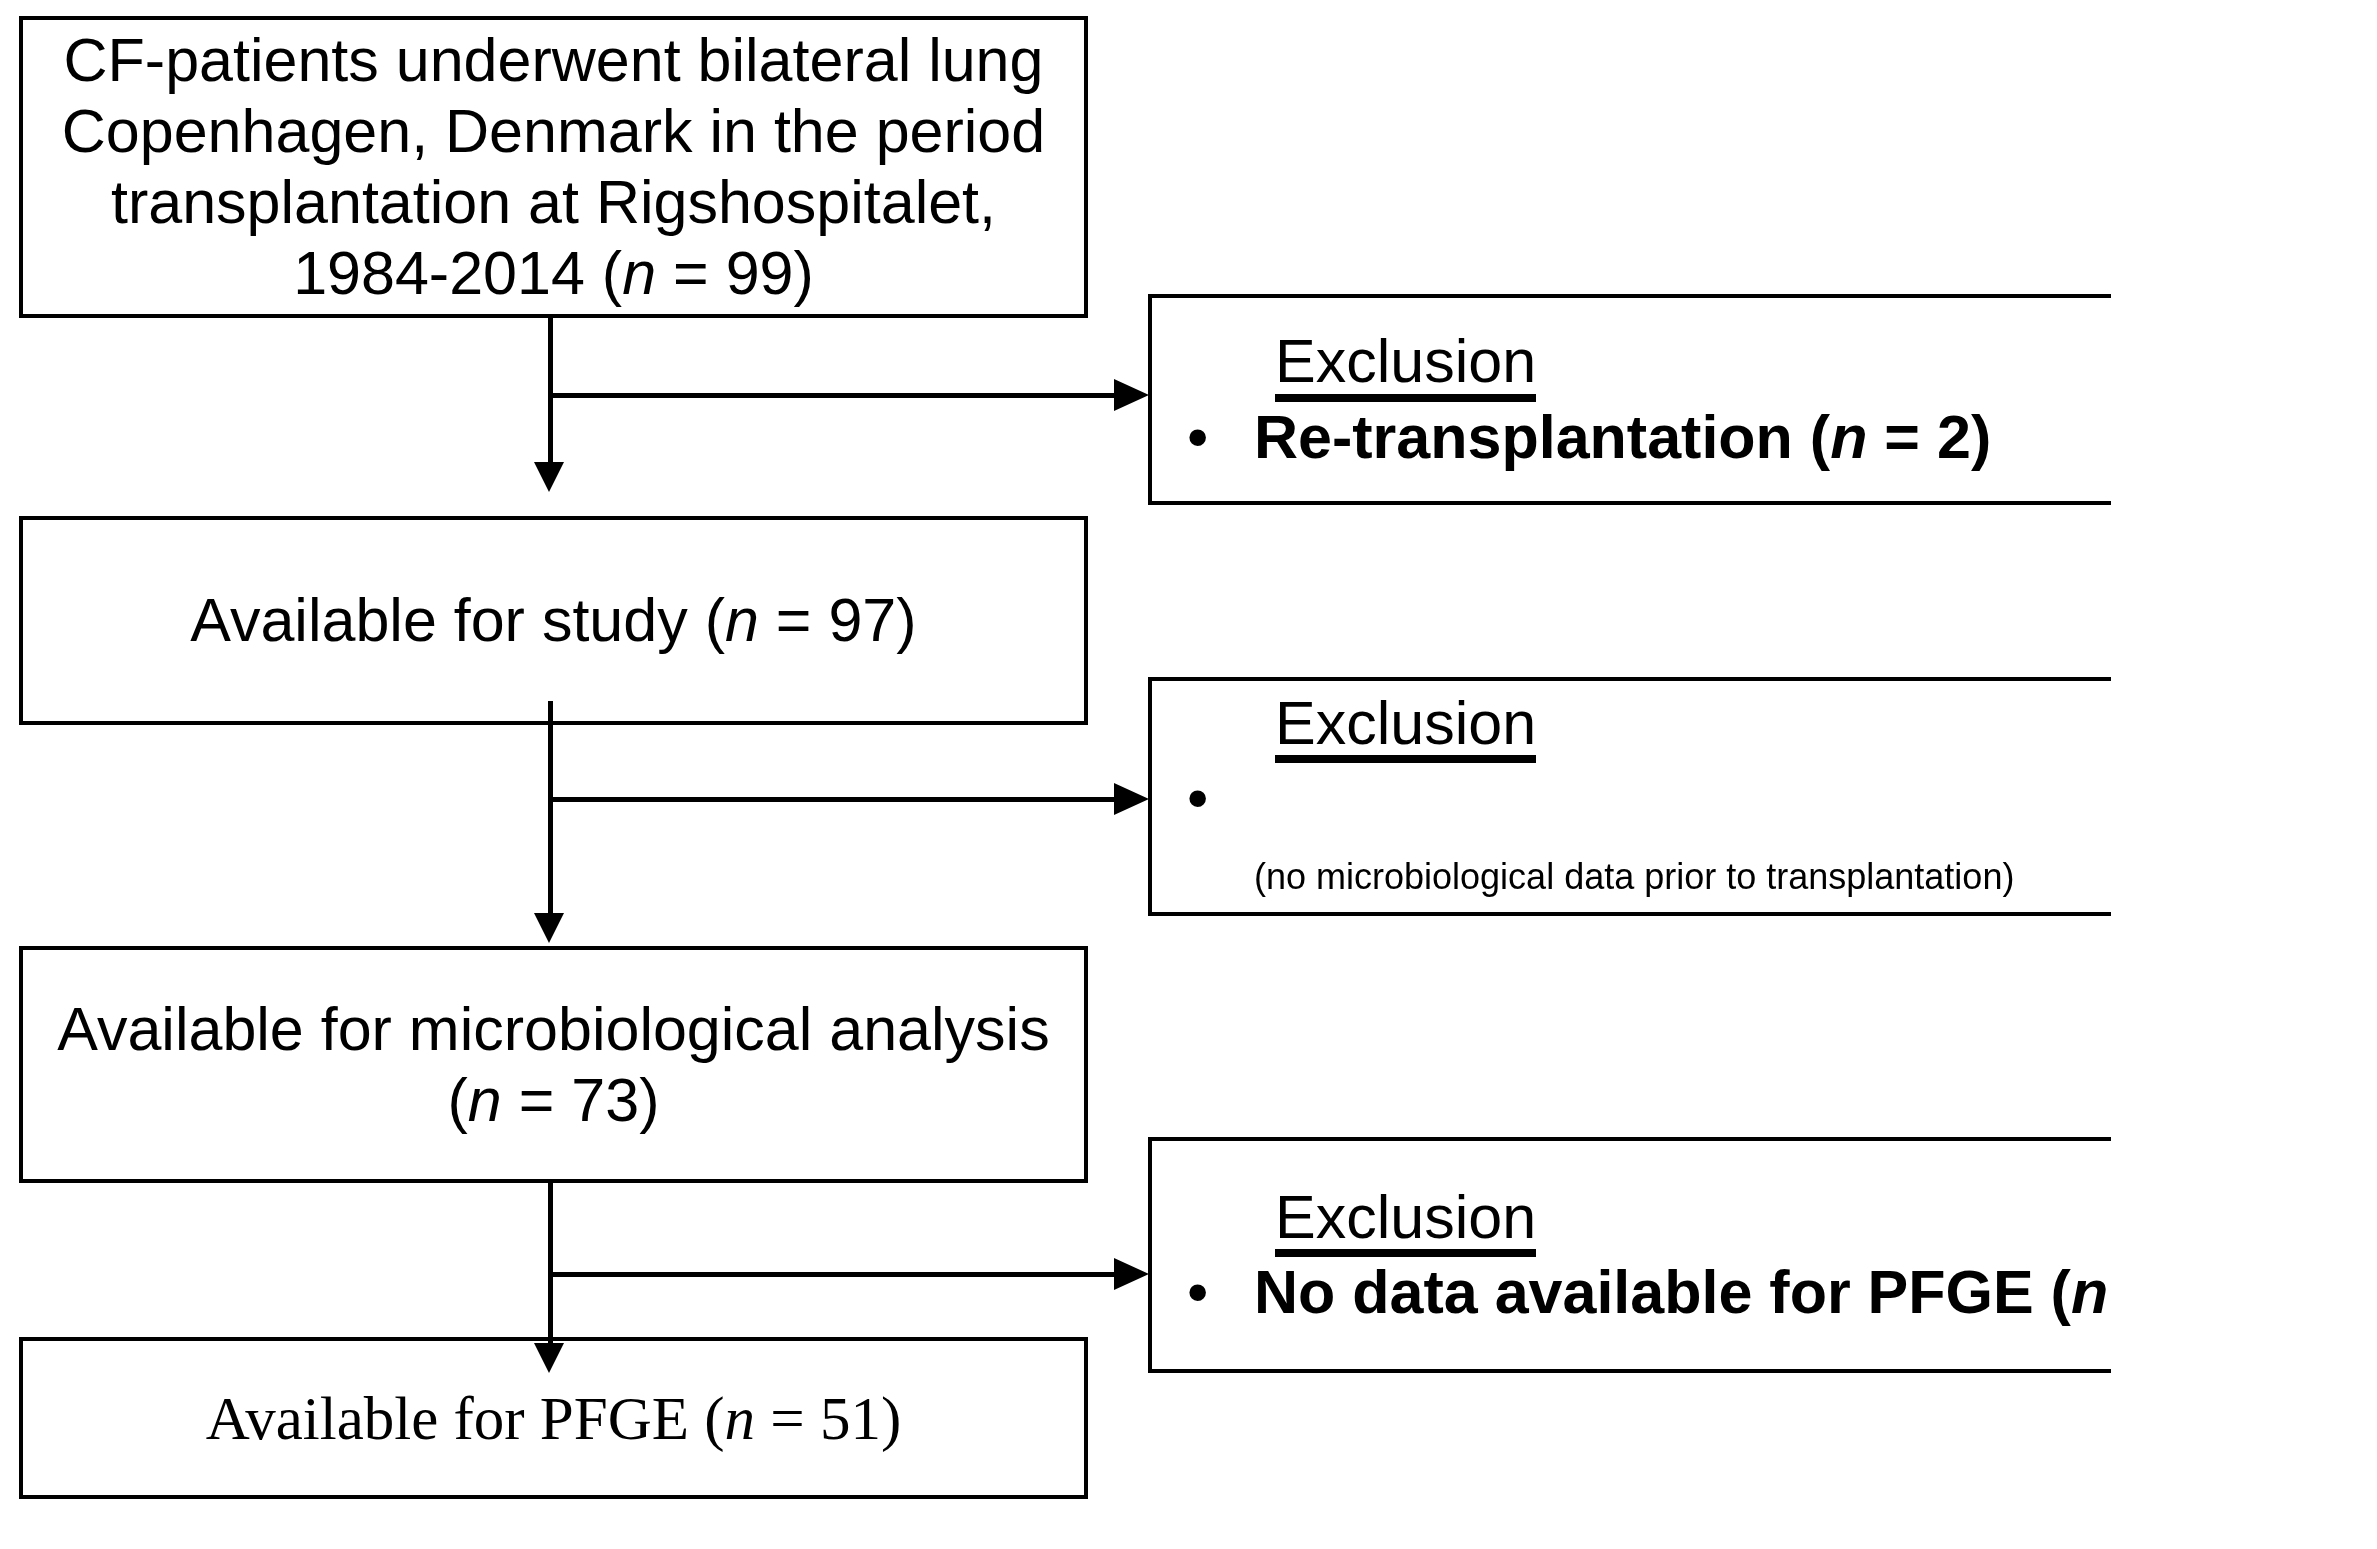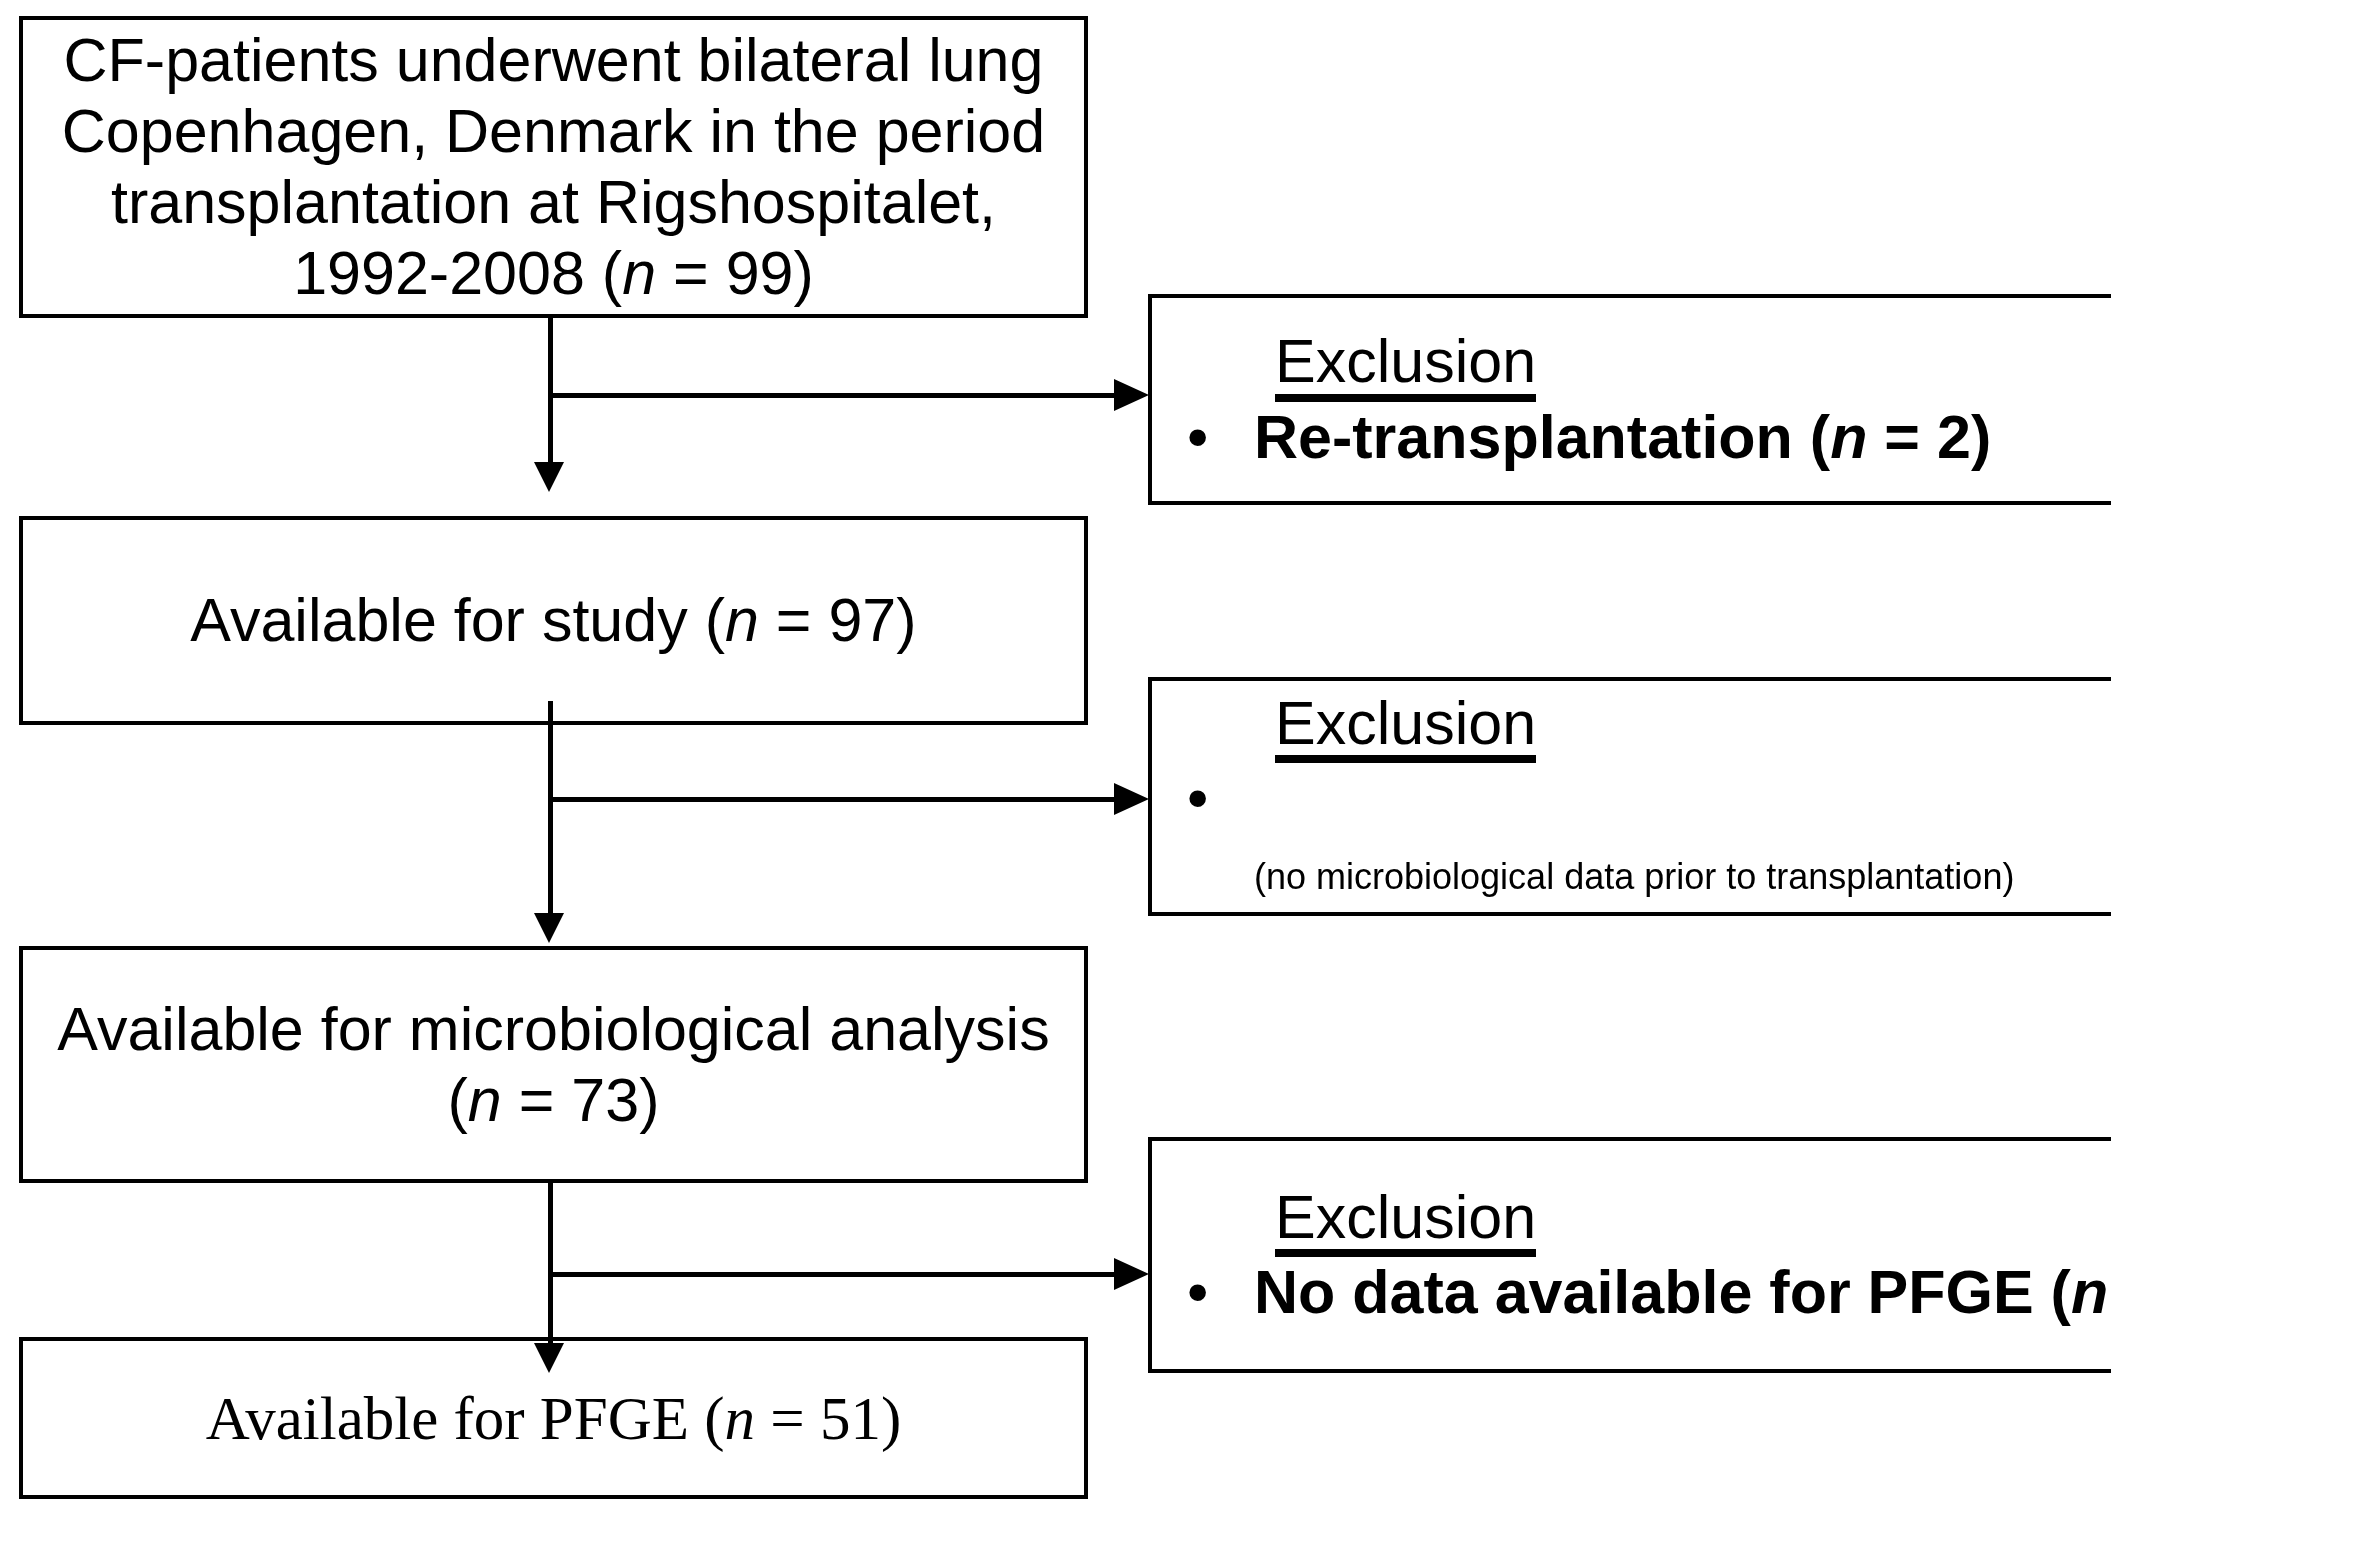--- a/index.html
+++ b/index.html
@@ -64,21 +64,21 @@
 </style>
 </head>
 <body>
 
 <div class="canvas">
 
   <div class="box main-box" style="top:15.6px;height:302px;">
     <div class="line">CF-patients underwent bilateral lung</div>
     <div class="line">Copenhagen, Denmark in the period</div>
     <div class="line">transplantation at Rigshospitalet,</div>
-    <div class="line"><span>1992-2008 </span><span>(</span><span class="it">n</span><span> = </span><span>99</span><span>)</span></div>
+    <div class="line"><span>1984-2014 </span><span>(</span><span class="it">n</span><span> = </span><span>99</span><span>)</span></div>
   </div>
 
   <div class="box main-box" style="top:492px;height:209px;margin-top:24px;">
     <div class="line"><span>Available for study </span><span>(</span><span class="it">n</span><span> = </span><span>97</span><span>)</span></div>
   </div>
 
   <div class="box main-box" style="top:946px;height:237px;">
     <div class="line">Available for microbiological analysis</div>
     <div class="line"><span>(</span><span class="it">n</span><span> = </span><span>73</span><span>)</span></div>
   </div>

